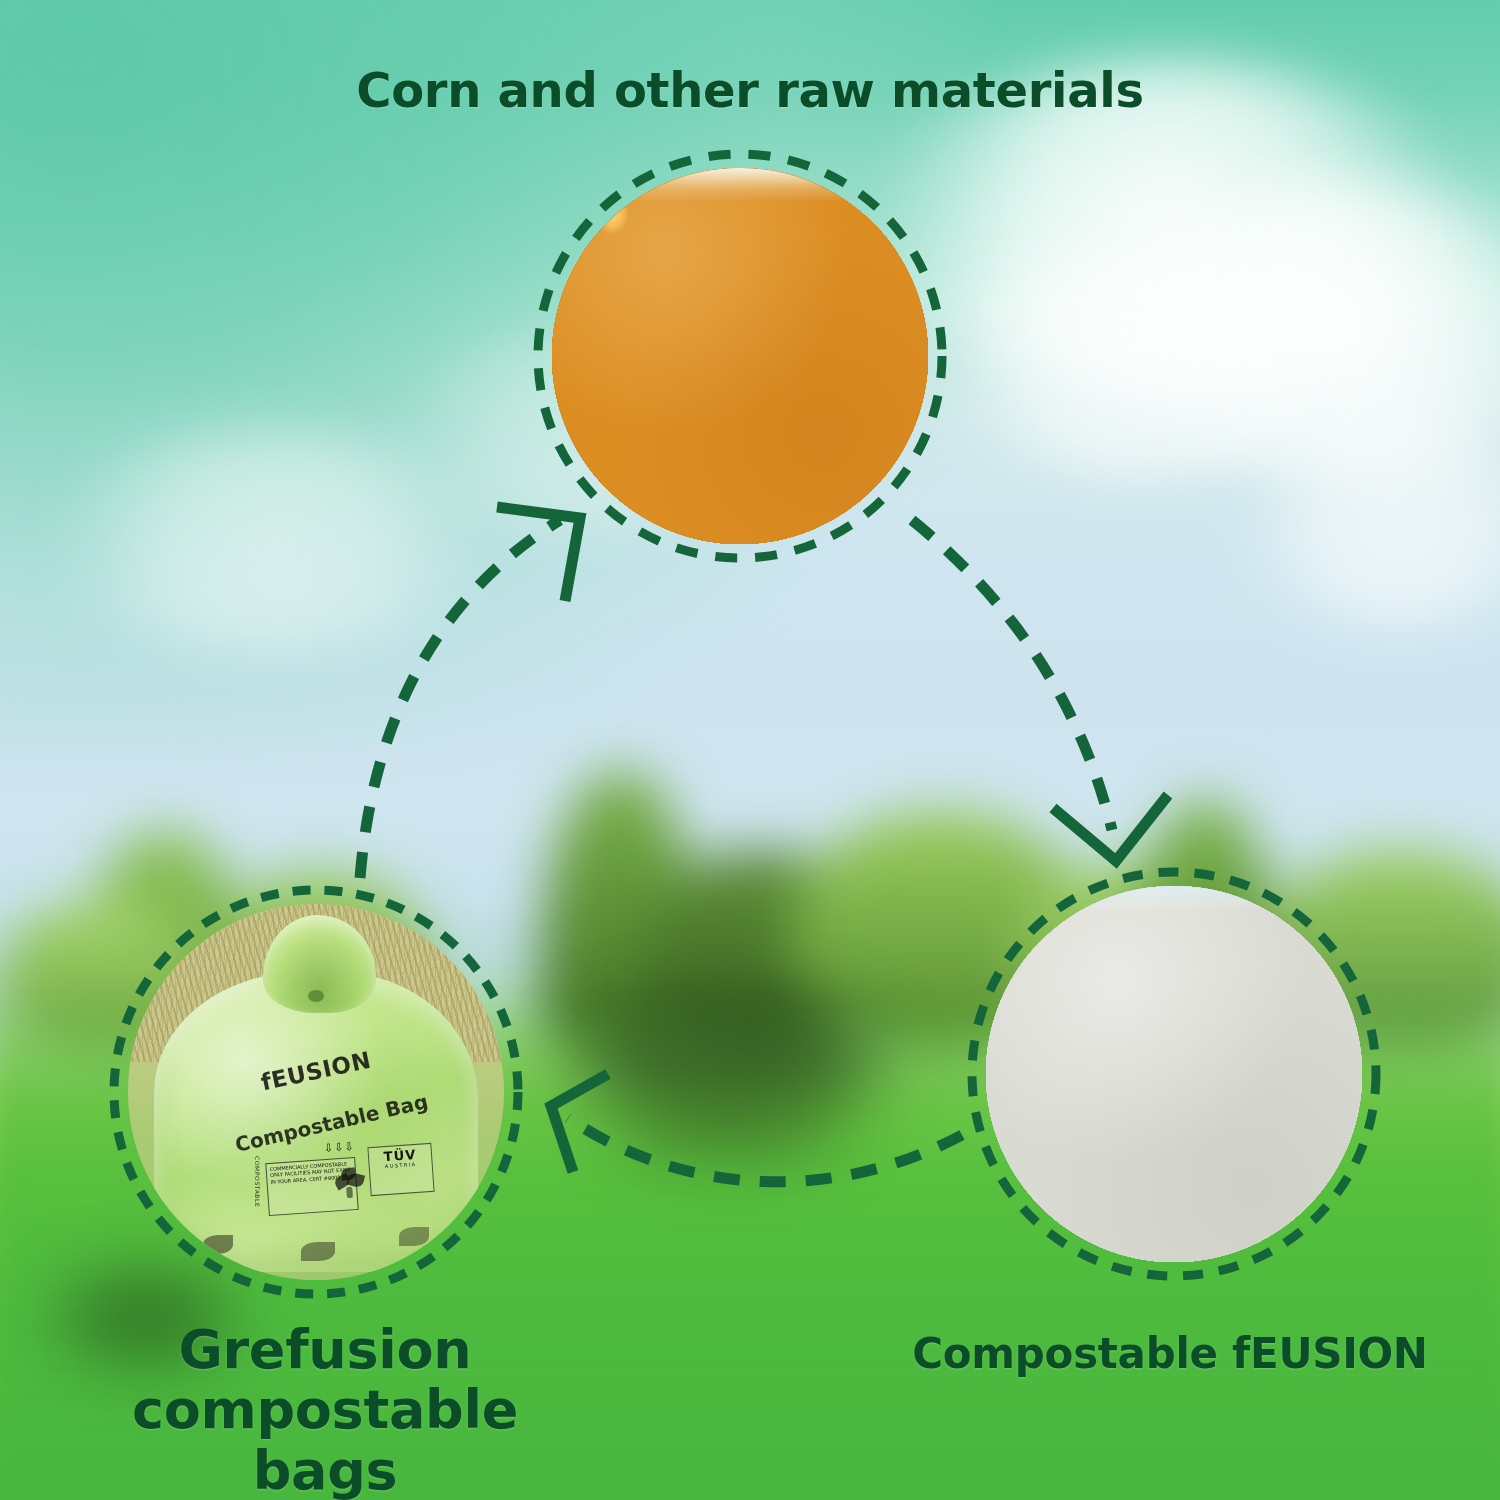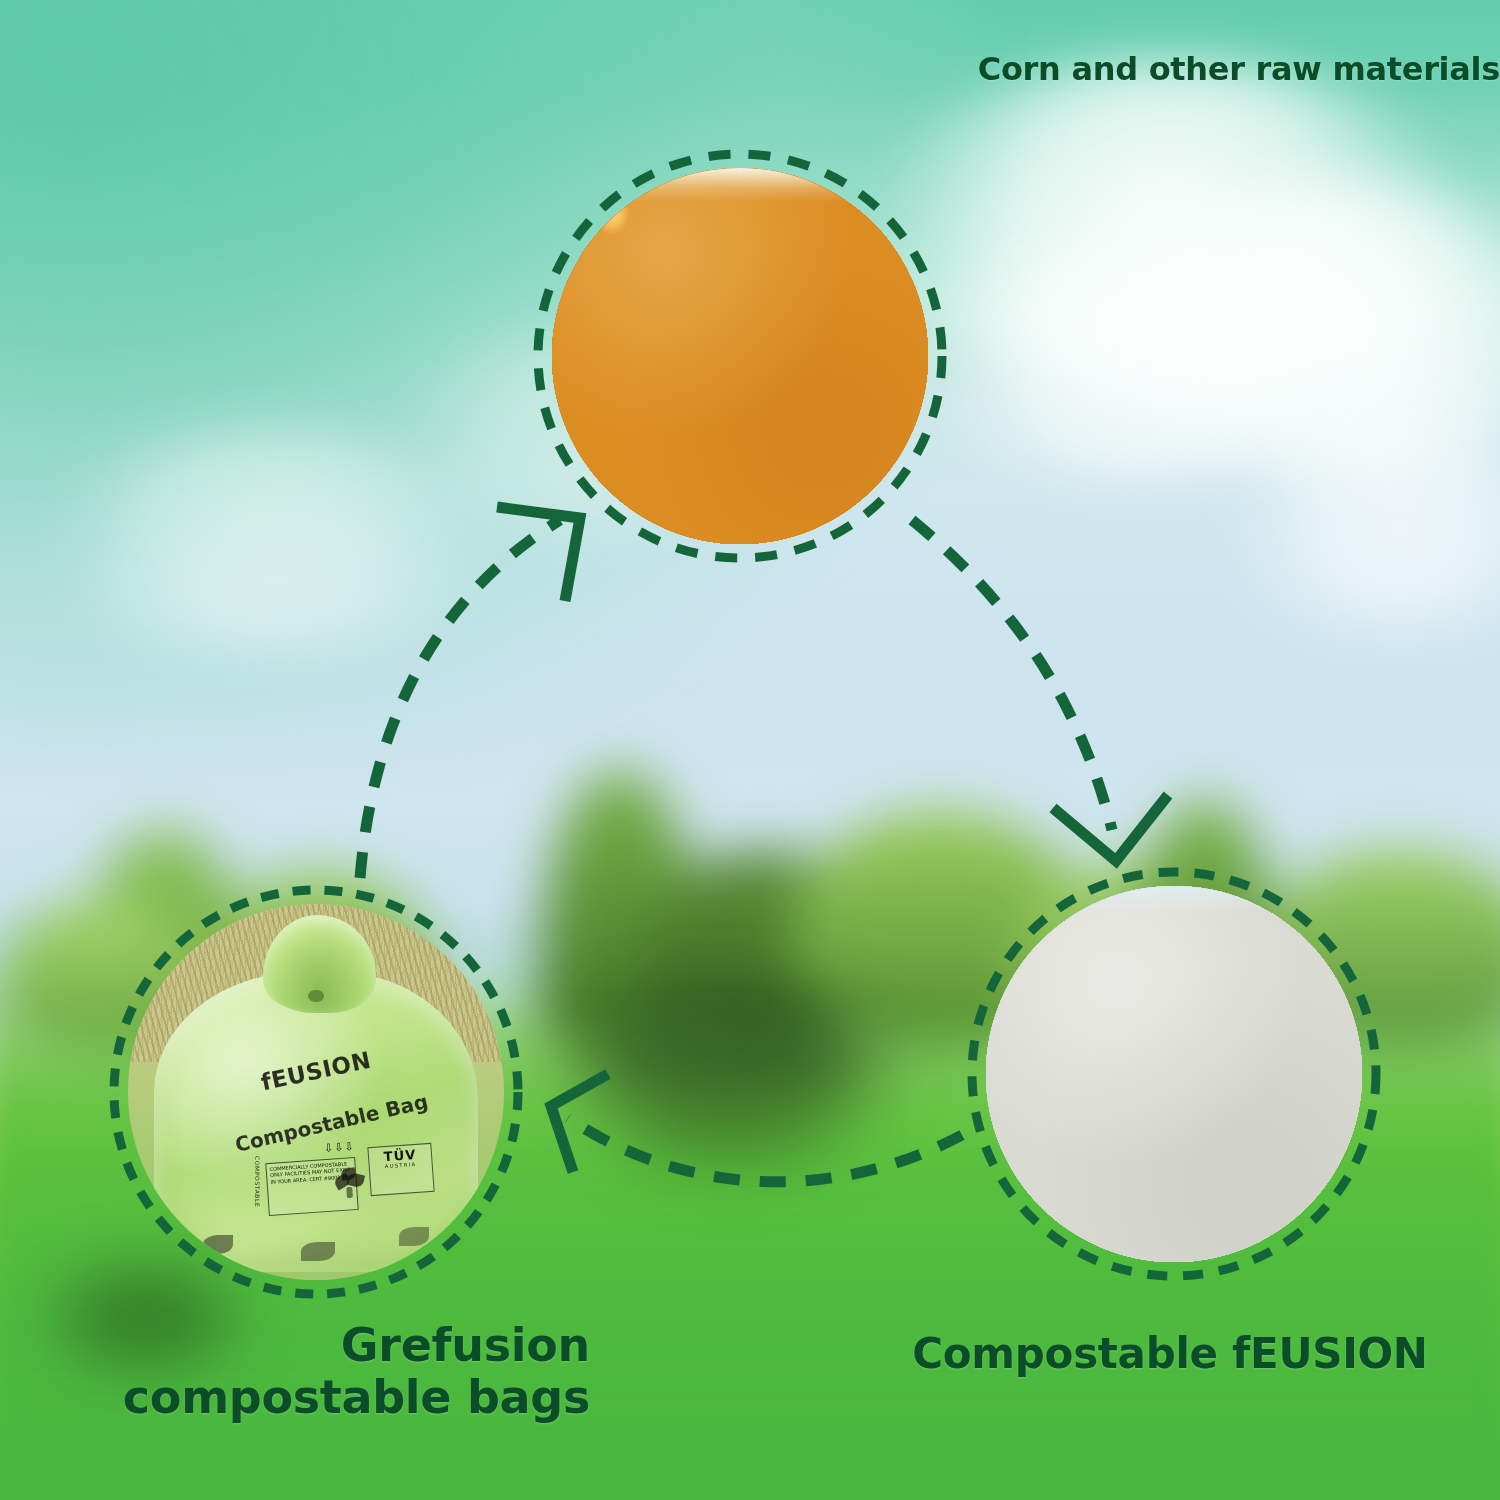--- a/index.html
+++ b/index.html
@@ -447,30 +447,30 @@
     position: absolute;
     color: #0b4d28;
     font-weight: 700;
     font-family: "DejaVu Sans", sans-serif;
     line-height: 1.12;
     text-shadow: 0 1px 2px rgba(255,255,255,.22);
     letter-spacing: -0.3px;
   }
   #label-title {
     left: 0; right: 0;
-    top: 52px;
-    text-align: right;
-    font-size: 32px;
+    top: 64px;
+    text-align: center;
+    font-size: 48px;
   }
   #label-bags {
     left: 60px;
     top: 1320px;
     width: 530px;
-    text-align: right;
-    font-size: 46px;
+    text-align: center;
+    font-size: 54px;
   }
   #label-polymer {
     left: 870px;
     top: 1330px;
     width: 600px;
     text-align: center;
     font-size: 42px;
   }
   .label .line { display: block; }
 </style>

